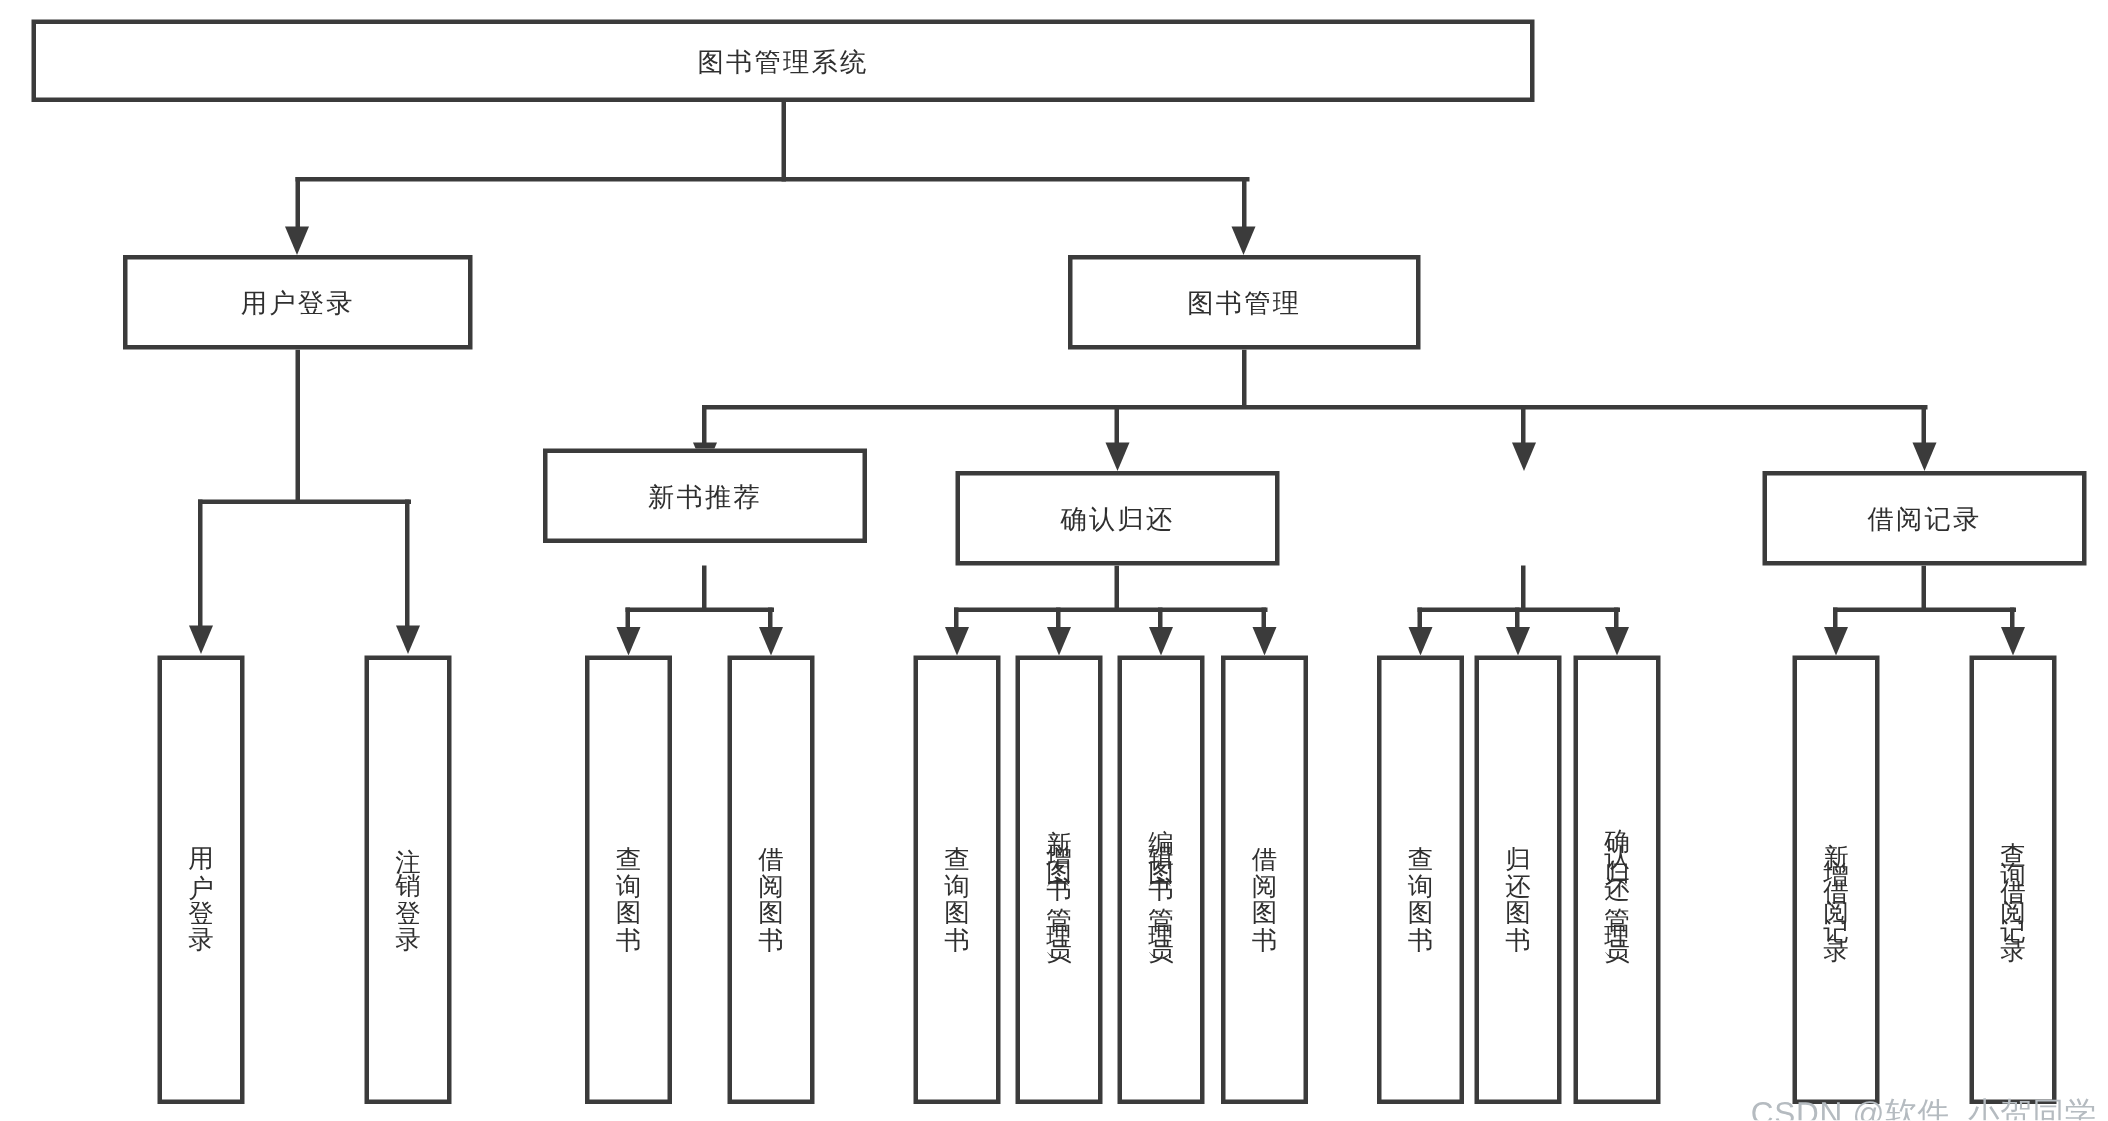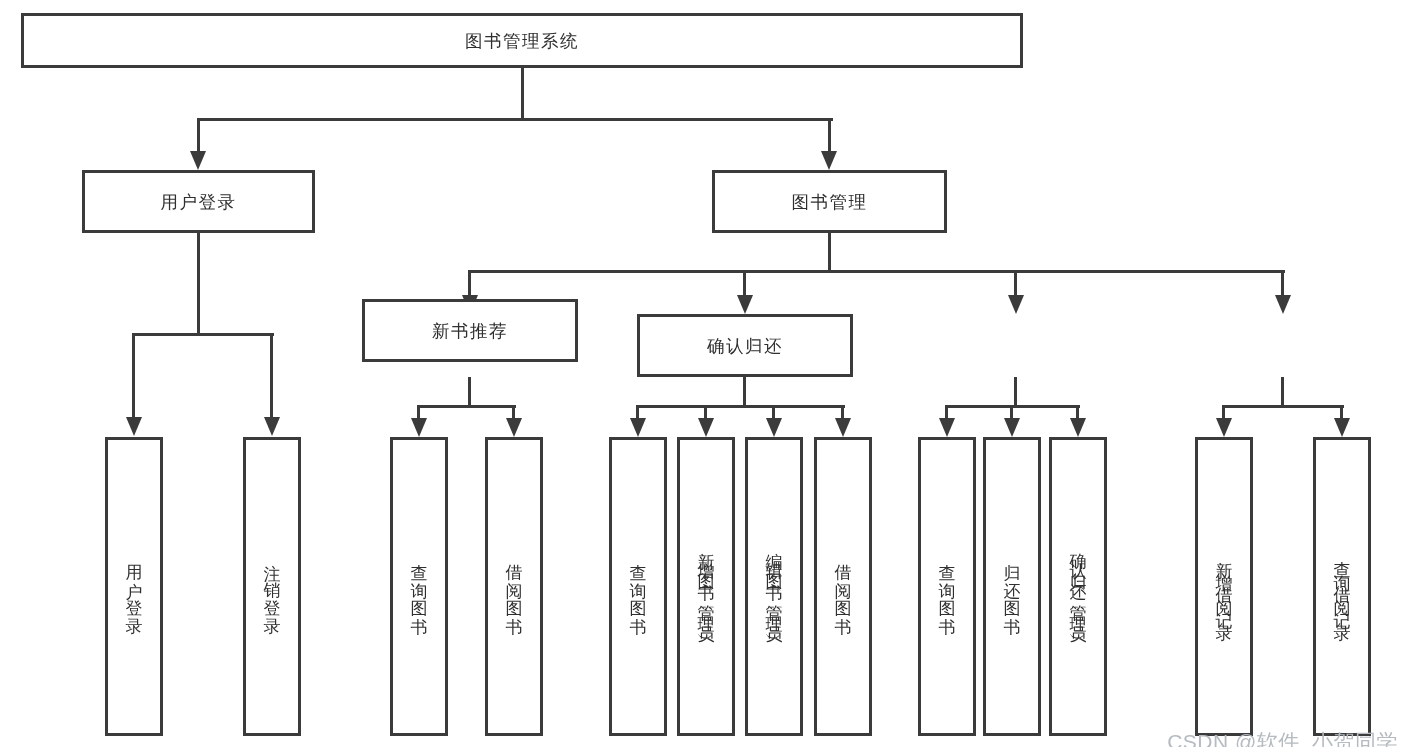--- a/index.html
+++ b/index.html
@@ -132,20 +132,23 @@
   <div class="box hbox" style="left:712px;top:170px;width:235px;height:63px">
     <span>图书管理</span>
   </div>
 
   <div class="box hbox" style="left:362px;top:299px;width:216px;height:63px">
     <span>新书推荐</span>
   </div>
   <div class="box hbox" style="left:637px;top:314px;width:216px;height:63px">
     <span>确认归还</span>
   </div>
+  <div class="box hbox" style="left:1175px;top:314px;width:216px;height:63px">
+    <span>借阅记录</span>
+  </div>
 
   <div class="box vbox" style="left:105px;top:437px;width:58px;height:299px">
     <span class="vtext" style="letter-spacing: 1.05em;">用户登录</span>
   </div>
   <div class="box vbox" style="left:243px;top:437px;width:58px;height:299px">
     <span class="vtext" style="letter-spacing: 1.05em;">注销登录</span>
   </div>
 
   <div class="box vbox" style="left:390px;top:437px;width:58px;height:299px">
     <span class="vtext" style="letter-spacing: 1.05em;">查询图书</span>

